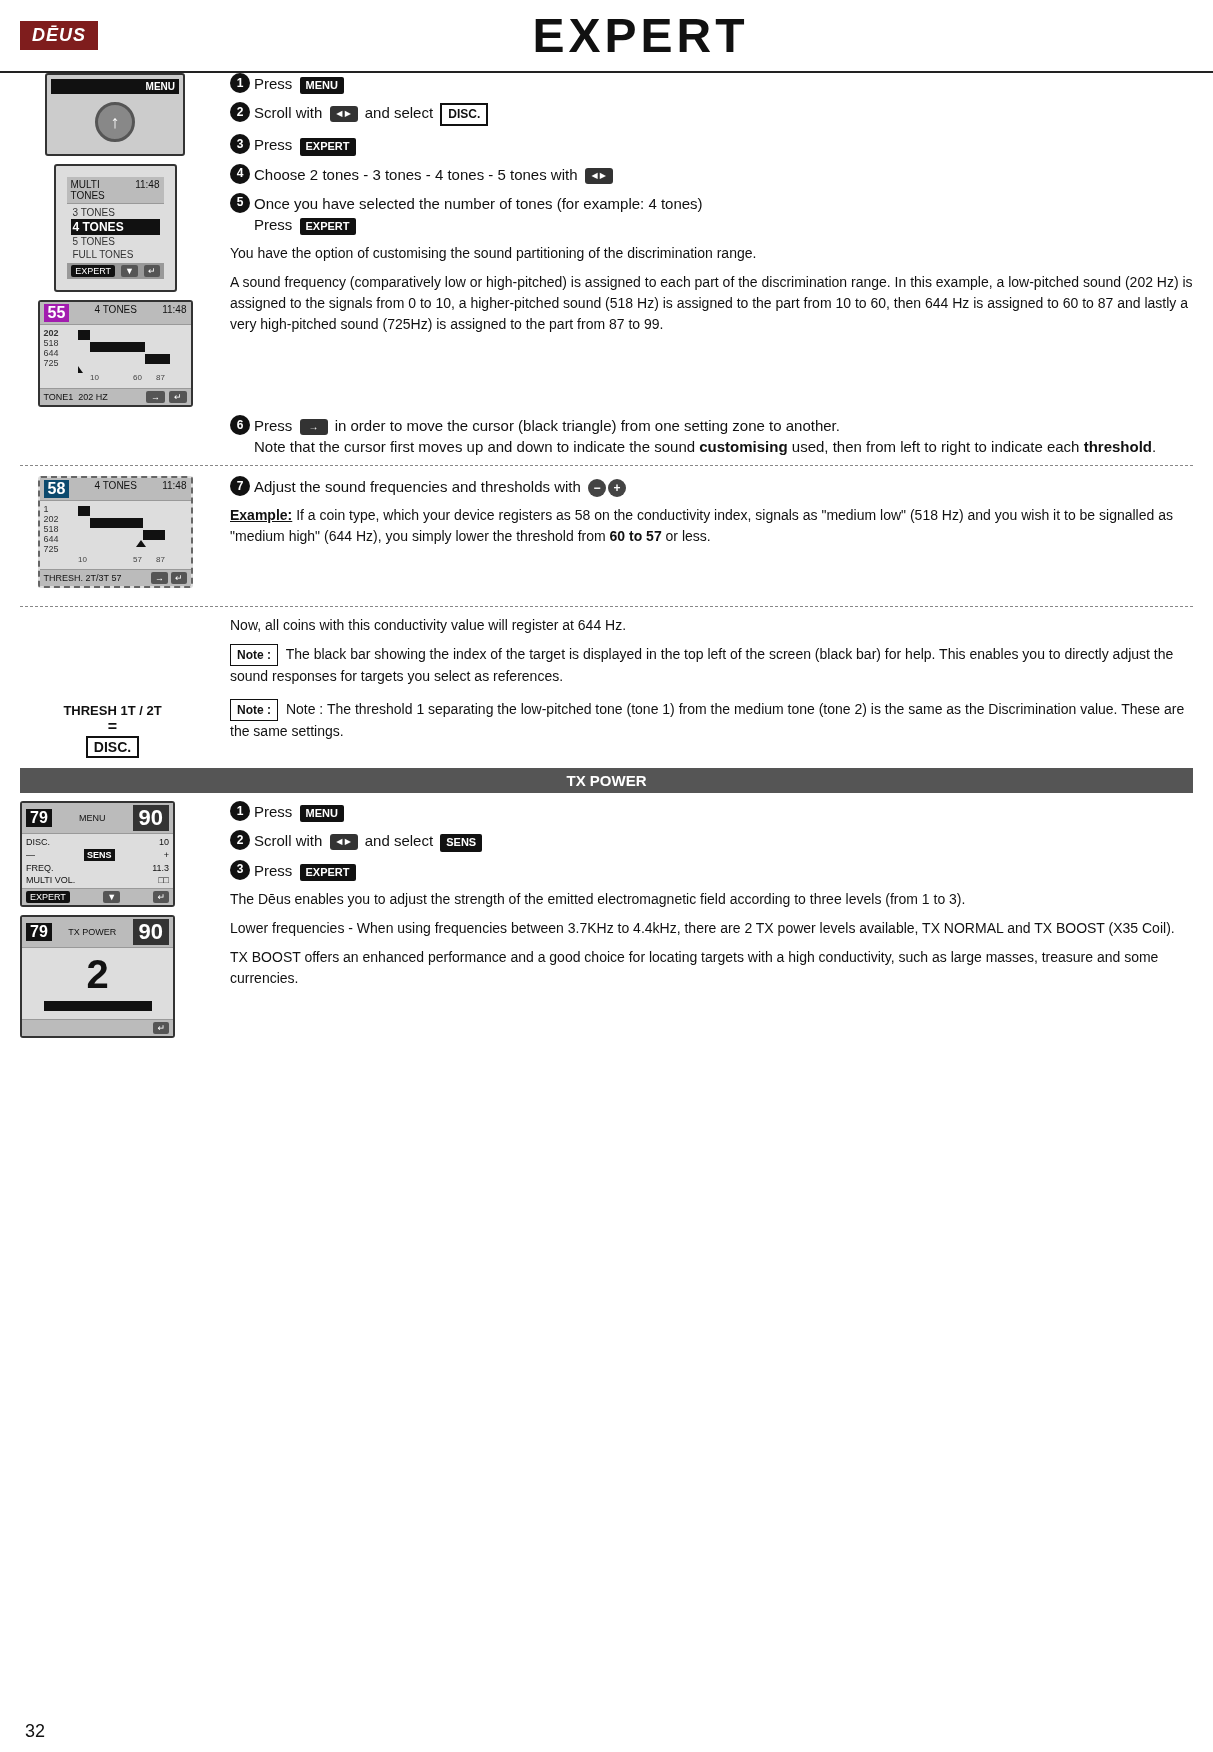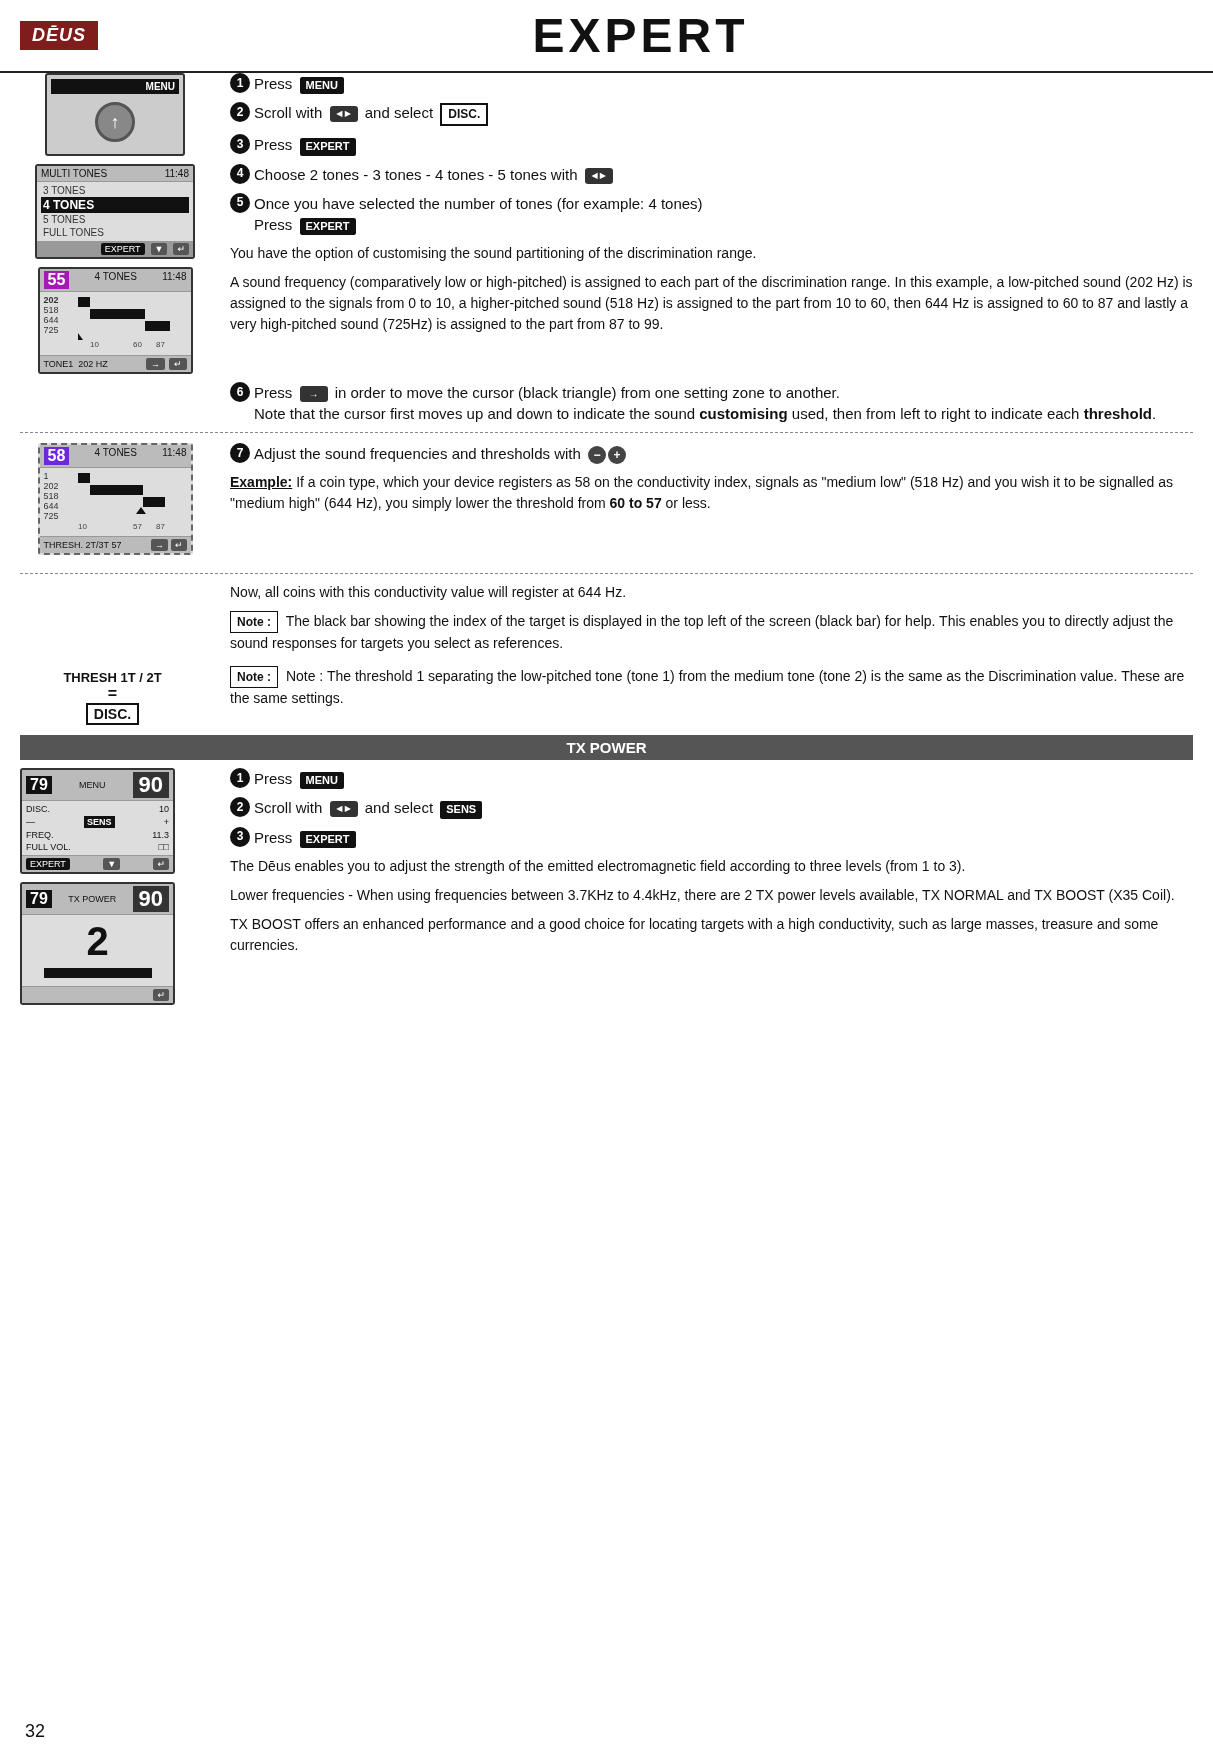--- a/index.html
+++ b/index.html
@@ -110,24 +110,24 @@
     }
     .menu-screen .menu-knob-arrow {
       color: #fff;
       font-size: 18px;
     }
 
     
     .tones-screen {
       border: 2px solid #333;
       background: #ddd;
-      width: 160px;
+      width: 123px;
       margin: 0 auto 8px auto;
       border-radius: 3px;
-      padding: 0;
+      padding: 11px;
       font-size: 10px;
     }
     .tones-screen .ts-header {
       display: flex;
       justify-content: space-between;
       background: #bbb;
       padding: 2px 4px;
       border-bottom: 1px solid #999;
     }
     .tones-screen .ts-body {
@@ -232,21 +232,21 @@
       border: 2px dashed #666;
     }
     .thresh-screen .ts2-header {
       display: flex;
       justify-content: space-between;
       background: #bbb;
       padding: 2px 4px;
       border-bottom: 1px solid #999;
     }
     .ts2-header .ts2-number {
-      background: #6d28d9;
+      background: #0c4a6e;
       color: #fff;
       font-weight: bold;
       font-size: 16px;
       padding: 0 4px;
     }
     .thresh-screen .ts2-body {
       display: flex;
       padding: 3px 4px;
       gap: 4px;
     }
@@ -793,21 +793,21 @@
           <div class="tx-ms-row">
             <span>—</span>
             <span class="highlight">SENS</span>
             <span>+</span>
           </div>
           <div class="tx-ms-row">
             <span>FREQ.</span>
             <span>11.3</span>
           </div>
           <div class="tx-ms-row">
-            <span>FULL VOL.</span>
+            <span>MULTI VOL.</span>
             <span>□□</span>
           </div>
         </div>
         <div class="tx-ms-footer">
           <span class="ts-footer-btn expert">EXPERT</span>
           <span class="ts-footer-btn">▼</span>
           <span class="ts-footer-btn">↵</span>
         </div>
       </div>
 

